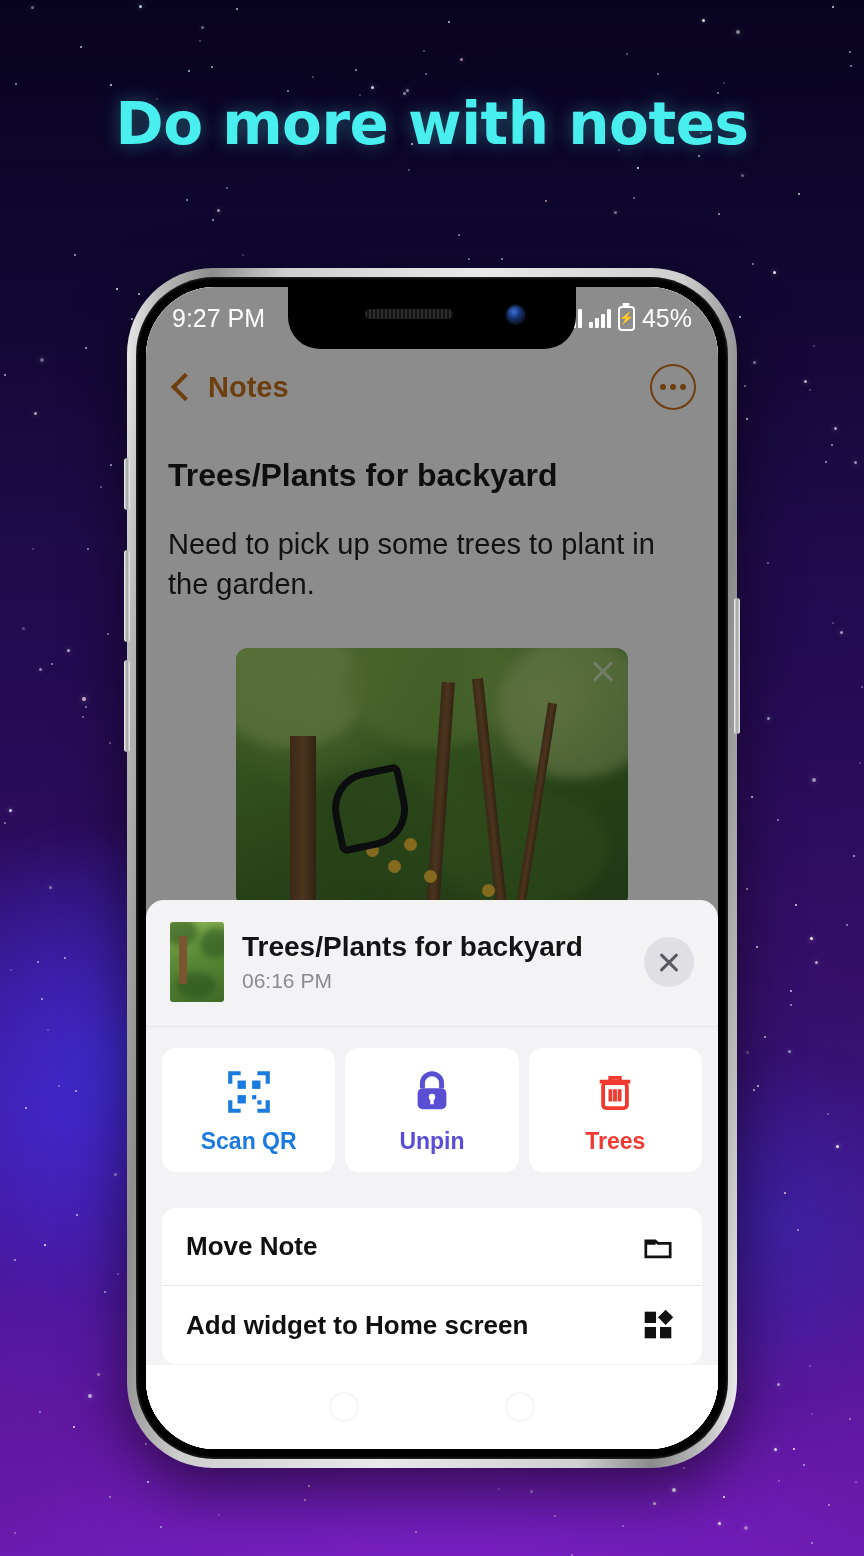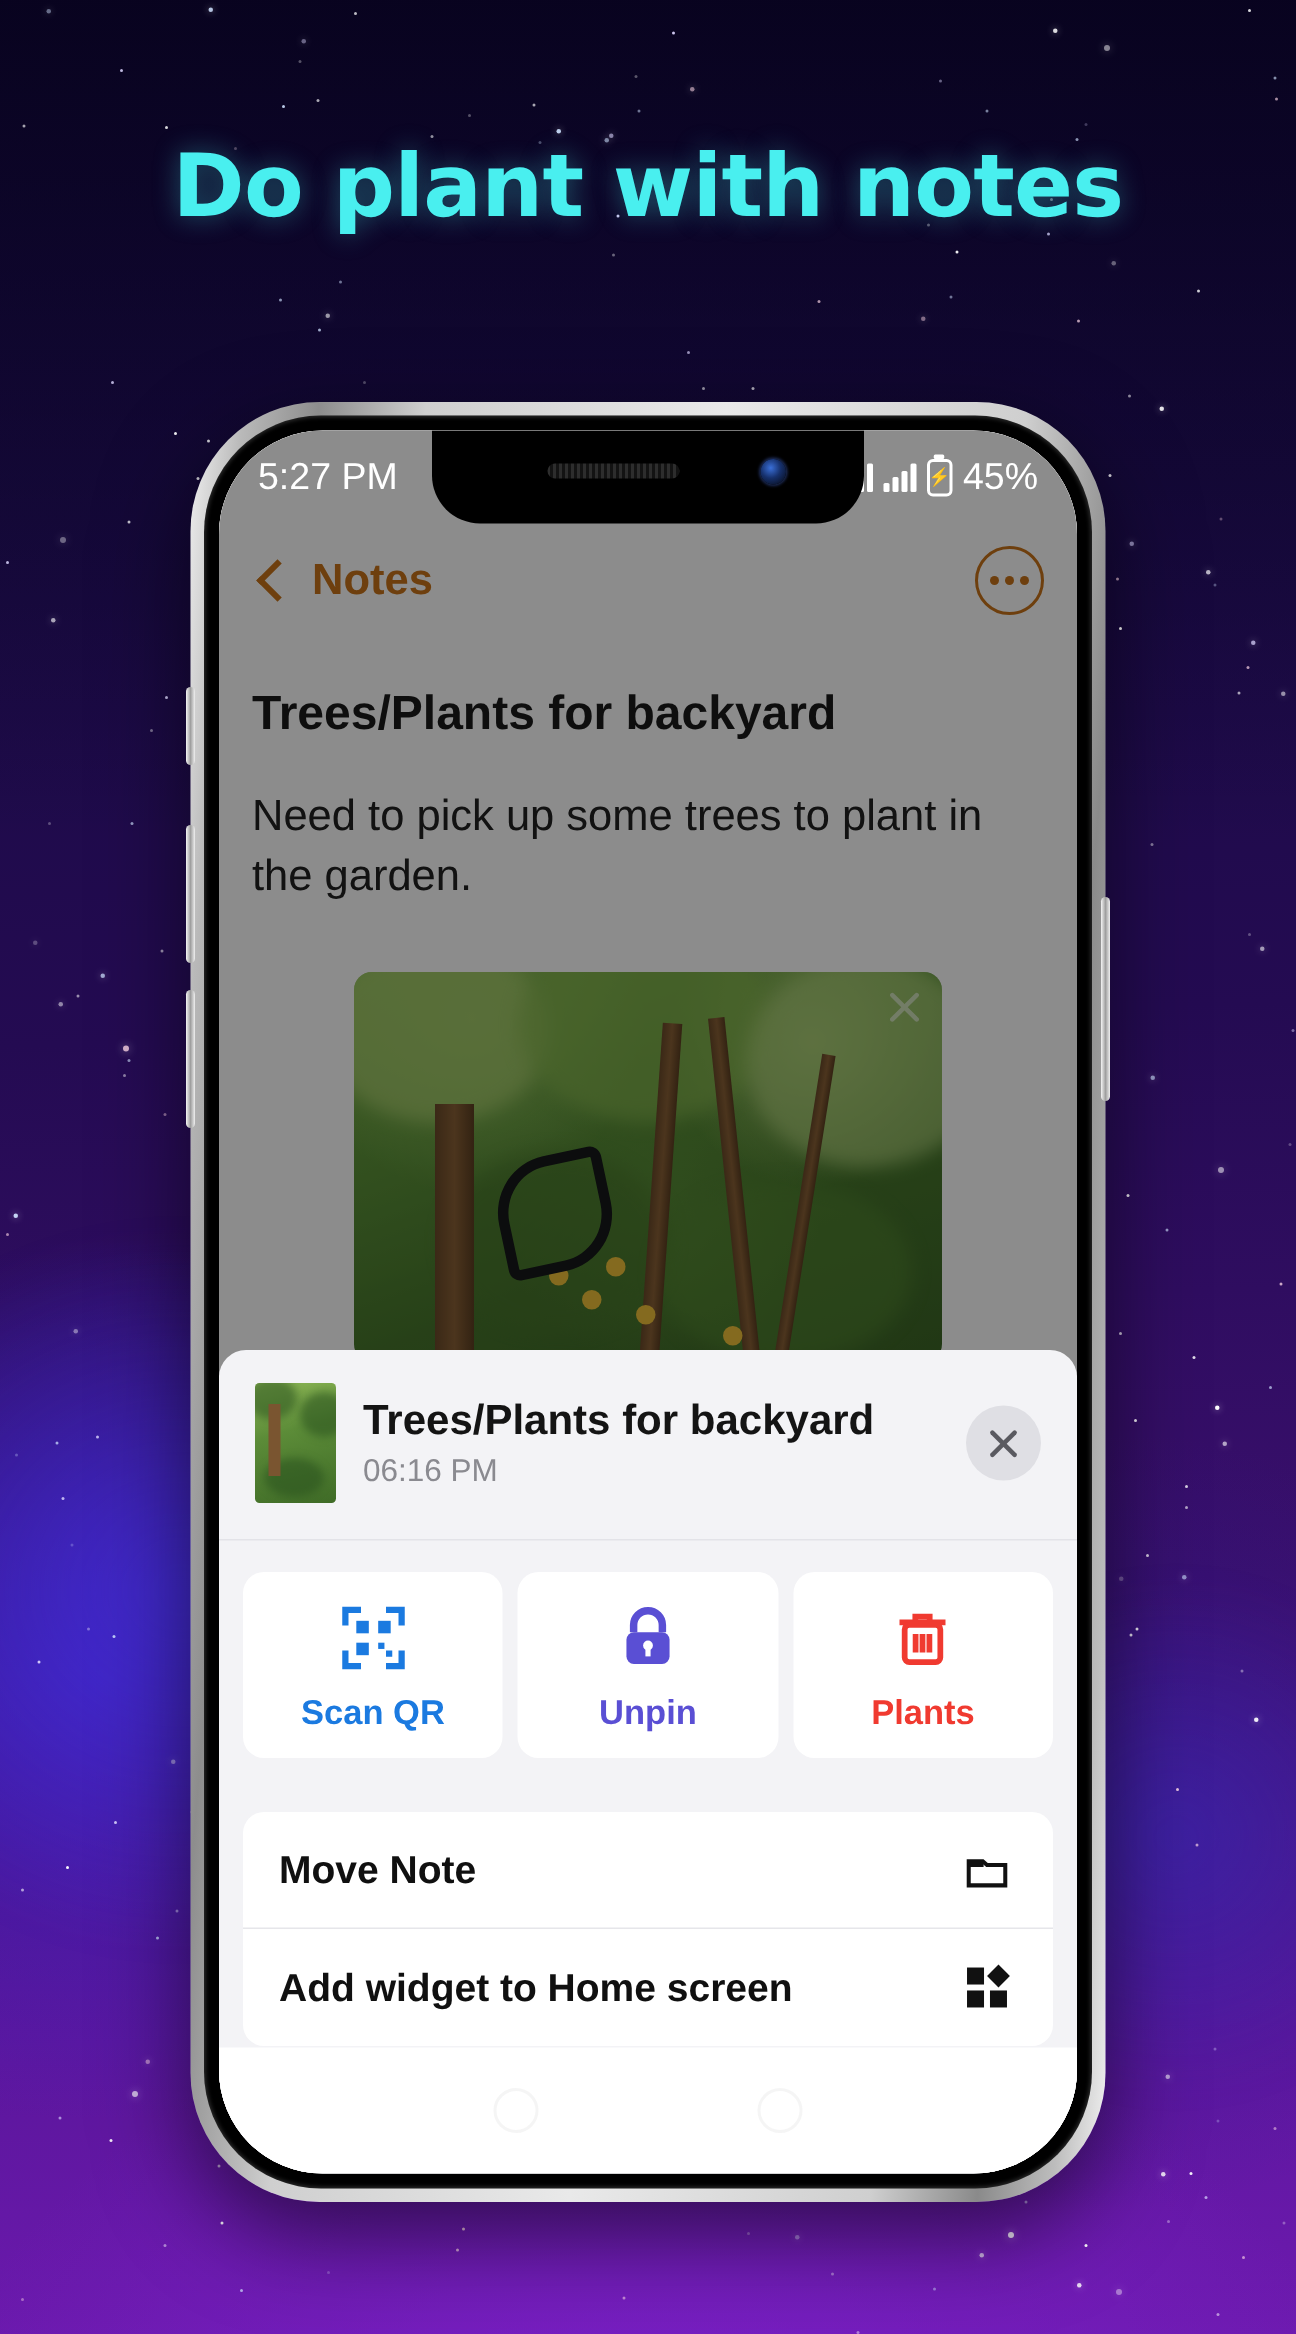--- a/index.html
+++ b/index.html
@@ -563,21 +563,21 @@
       <span class="star" style="left: 14.1361px; top: 1531.96px; width: 2px; height: 2px; background: rgb(255, 217, 232); opacity: 0.43;"></span>
       <span class="star" style="left: 31.597px; top: 547.585px; width: 2px; height: 2px; background: rgb(255, 255, 255); opacity: 0.28;"></span>
       <span class="star" style="left: 97.3475px; top: 1373.04px; width: 3px; height: 3px; background: rgb(255, 217, 232); opacity: 0.52; box-shadow: rgba(255, 255, 255, 0.55) 0px 0px 5px;"></span>
       <span class="star" style="left: 302.725px; top: 309.059px; width: 4px; height: 4px; background: rgb(255, 217, 232); opacity: 0.26; box-shadow: rgba(255, 255, 255, 0.55) 0px 0px 6px;"></span>
       <span class="star" style="left: 563.72px; top: 1026.19px; width: 2px; height: 2px; background: rgb(255, 255, 255); opacity: 0.47;"></span>
       <span class="star" style="left: 739.391px; top: 316.427px; width: 2px; height: 2px; background: rgb(255, 255, 255); opacity: 0.82;"></span>
       <span class="star" style="left: 608.514px; top: 840.05px; width: 3px; height: 3px; background: rgb(220, 214, 255); opacity: 0.97; box-shadow: rgba(255, 255, 255, 0.55) 0px 0px 5px;"></span>
     </div>
 </div>
 
-<div id="headline">Do plant with notes</div>
+<div id="headline">Do more with notes</div>
 
 <div id="phone">
   <div class="side-btn sb-left" style="top:190px;height:52px;"></div>
   <div class="side-btn sb-left" style="top:282px;height:92px;"></div>
   <div class="side-btn sb-left" style="top:392px;height:92px;"></div>
   <div class="side-btn sb-right" style="top:330px;height:136px;"></div>
 
   <div id="phone-inner">
     <div id="screen">
 
@@ -606,21 +606,21 @@
             <div class="flower" style="left:246px;top:236px;"></div>
             <div style="position:absolute;left:96px;top:122px;width:76px;height:78px;border:7px solid #16181a;border-radius:50% 10% 50% 10%;transform:rotate(-12deg);"></div>
             <div id="img-close"></div>
           </div>
         </div>
       </div>
 
       <div id="dim-overlay"></div>
 
       <div id="status-bar">
-        <div>5:27 PM</div>
+        <div>9:27 PM</div>
         <div id="status-right">
           <div class="sig-bars">
               <i></i>
               <i></i>
               <i></i>
               <i></i>
             </div>
           <div class="sig-bars">
               <i></i>
               <i></i>
@@ -696,21 +696,21 @@
 
           <div class="qa-tile">
             <div class="qa-icon">
               <svg width="46" height="50" viewBox="0 0 24 24" fill="none" stroke="#F03A30" stroke-width="2">
                 <path d="M4 6.6h16"></path>
                 <path d="M9.5 6.6V4.6h5v2"></path>
                 <rect x="5.8" y="7.4" width="12.4" height="13" rx="1.6"></rect>
                 <path d="M9.6 10.6v6.4M12 10.6v6.4M14.4 10.6v6.4"></path>
               </svg>
             </div>
-            <div class="qa-label" style="color:#F03A30;">Plants</div>
+            <div class="qa-label" style="color:#F03A30;">Trees</div>
           </div>
         </div>
 
         <div id="options-list">
 
 
           <div class="opt-row">
             <div class="opt-label">Move Note</div>
             <div class="opt-icon">
               <svg width="34" height="34" viewBox="0 0 24 24" fill="none" stroke="#111" stroke-width="1.9">

